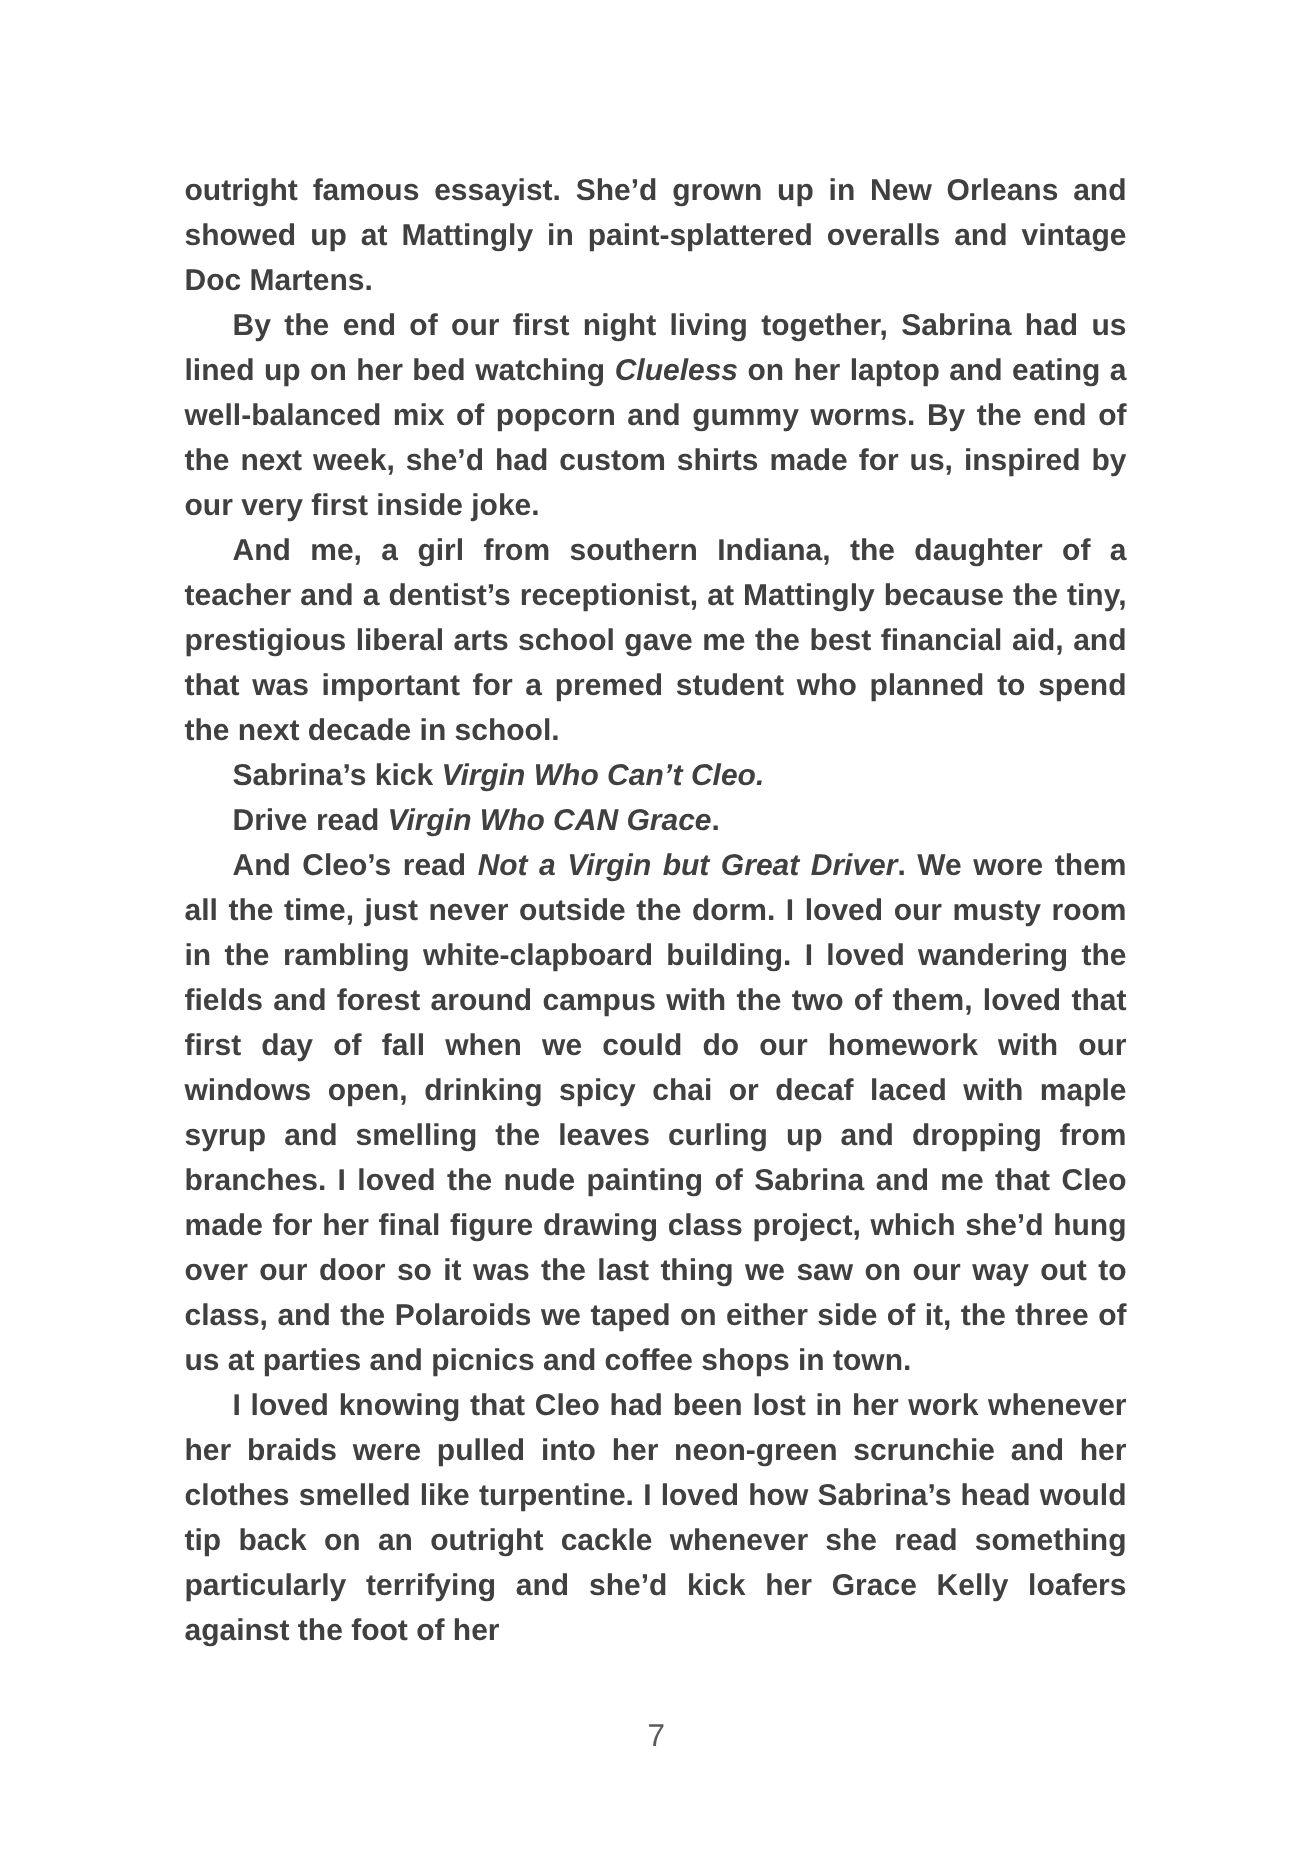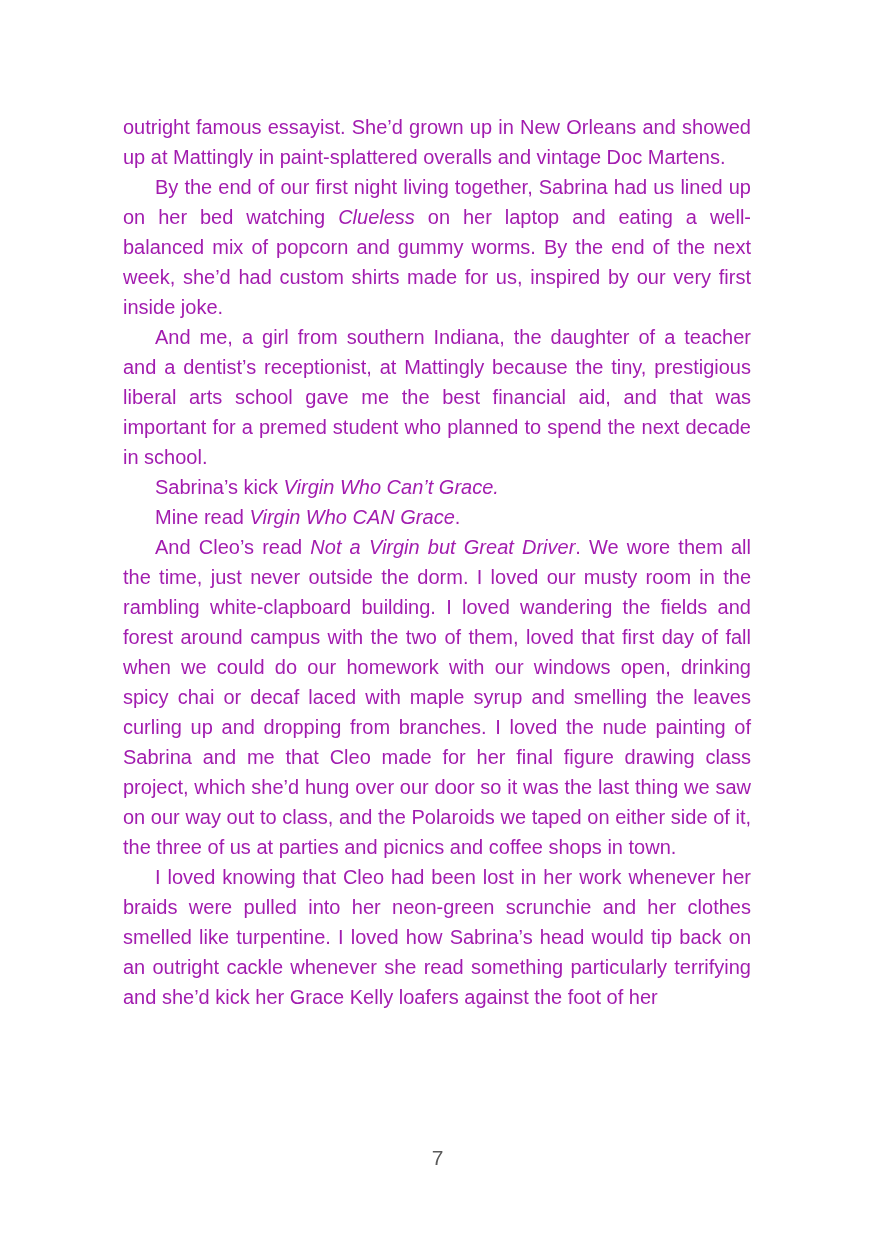--- a/index.html
+++ b/index.html
@@ -13,25 +13,26 @@
     height: 1239px;
     background: #ffffff;
     overflow: hidden;
     font-family: "Liberation Sans", "DejaVu Sans", sans-serif;
   }
   .text-block {
     position: absolute;
     left: 123px;
     top: 112px;
     width: 628px;
-    color: #a21caf;
+    color: #404040;
     font-size: 20px;
     line-height: 30px;
     text-align: justify;
     text-justify: inter-word;
+    font-weight: bold;
   }
   .text-block p {
     margin: 0;
     padding: 0;
   }
   .text-block p.indent {
     text-indent: 32px;
   }
   .page-number {
     position: absolute;
@@ -45,19 +46,19 @@
   }
 </style>
 </head>
 <body>
 
 <div class="book-page">
   <div class="text-block">
       <p class=""><span>outright famous essayist. She’d grown up in New Orleans and showed up at Mattingly in paint-splattered overalls and vintage Doc Martens.</span></p>
       <p class="indent"><span>By the end of our first night living together, Sabrina had us lined up on her bed watching </span><i>Clueless</i><span> on her laptop and eating a well-balanced mix of popcorn and gummy worms. By the end of the next week, she’d had custom shirts made for us, inspired by our very first inside joke.</span></p>
       <p class="indent"><span>And me, a girl from southern Indiana, the daughter of a teacher and a dentist’s receptionist, at Mattingly because the tiny, prestigious liberal arts school gave me the best financial aid, and that was important for a premed student who planned to spend the next decade in school.</span></p>
-      <p class="indent"><span>Sabrina’s kick </span><i>Virgin Who Can’t Grace.</i></p>
-      <p class="indent"><span>Mine read </span><i>Virgin Who CAN Grace</i><span>.</span></p>
+      <p class="indent"><span>Sabrina’s kick </span><i>Virgin Who Can’t Cleo.</i></p>
+      <p class="indent"><span>Drive read </span><i>Virgin Who CAN Grace</i><span>.</span></p>
       <p class="indent"><span>And Cleo’s read </span><i>Not a Virgin but Great Driver</i><span>. We wore them all the time, just never outside the dorm. I loved our musty room in the rambling white-clapboard building. I loved wandering the fields and forest around campus with the two of them, loved that first day of fall when we could do our homework with our windows open, drinking spicy chai or decaf laced with maple syrup and smelling the leaves curling up and dropping from branches. I loved the nude painting of Sabrina and me that Cleo made for her final figure drawing class project, which she’d hung over our door so it was the last thing we saw on our way out to class, and the Polaroids we taped on either side of it, the three of us at parties and picnics and coffee shops in town.</span></p>
       <p class="indent"><span>I loved knowing that Cleo had been lost in her work whenever her braids were pulled into her neon-green scrunchie and her clothes smelled like turpentine. I loved how Sabrina’s head would tip back on an outright cackle whenever she read something particularly terrifying and she’d kick her Grace Kelly loafers against the foot of her</span></p>
     </div>
   <div class="page-number">7</div>
 </div>
 
 </body></html>

